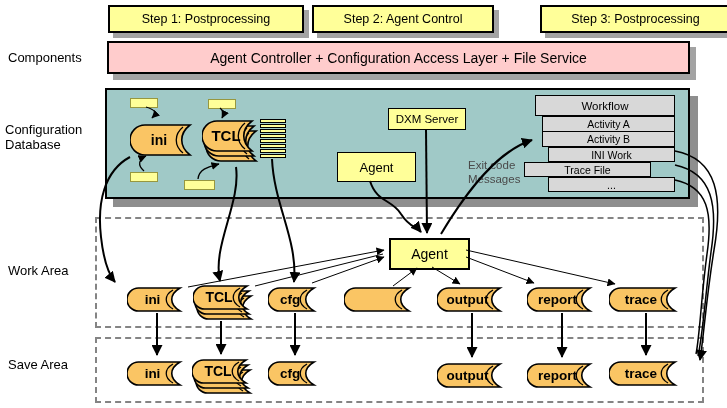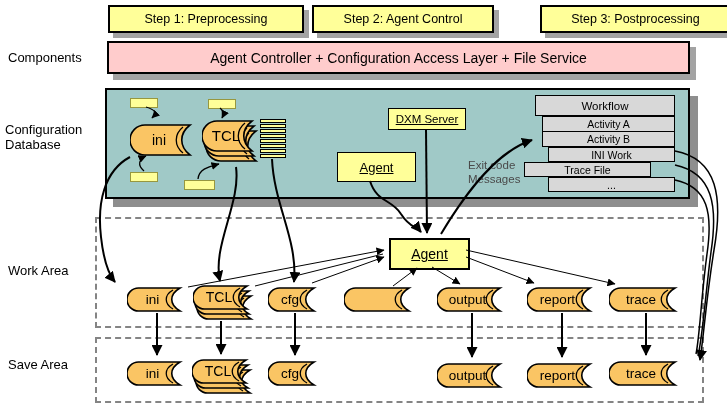--- a/index.html
+++ b/index.html
@@ -17,35 +17,35 @@
     background:var(--pink);border:2px solid #000;
     box-shadow:6px 6px 0 var(--shadow);font-size:14px;
   }
   .tealpanel{
     background:var(--teal);border:2px solid #000;
     box-shadow:8px 8px 0 #8e8e8e;
   }
   .dashedarea{border:2px dashed #848484;background:transparent;}
   .rowlabel{font-size:13px;line-height:15px;}
   .srect{background:var(--yellow);border:1px solid #97973f;}
-  .ybox{background:var(--yellow);border:1.5px solid #000;text-decoration:underline;}
+  .ybox{background:var(--yellow);border:1.5px solid #000;}
   .gitem{background:var(--grayitem);border:1px solid #000;font-size:10.5px;}
   .bar{background:var(--yellow);border:1px solid #000;height:4px;width:26px;margin-bottom:1px;box-sizing:border-box;}
   .tape{position:absolute;}
-  .tape-label{position:absolute;text-align:center;z-index:2;}
+  .tape-label{position:absolute;text-align:center;z-index:2;font-weight:bold;}
   .notetxt{font-size:11.5px;color:#4a4a4a;line-height:14px;}
   #arrowlayer{position:absolute;left:0;top:0;z-index:6;pointer-events:none;}
   .tape svg{z-index:1;}
 </style>
 </head>
 <body>
 
 <div id="stage" style="--yellow: #FFFF99; --pink: #FFCCCC; --teal: #A0C9C7; --orange: #FAC564; --grayitem: #D8D8D8; --shadow: #A3A3A3;">
 
-  <div class="abs ctr stepbox" style="left:108px;top:5px;width:192px;height:24px;">Step 1: Preprocessing</div>
+  <div class="abs ctr stepbox" style="left:108px;top:5px;width:192px;height:24px;">Step 1: Postprocessing</div>
   <div class="abs ctr stepbox" style="left:312px;top:5px;width:178px;height:24px;">Step 2: Agent Control</div>
   <div class="abs ctr stepbox" style="left:503px;top:5px;width:187px;height:24px;margin-left:37px;">Step 3: Postprocessing</div>
 
   <div class="abs rowlabel" style="left:8px;top:50px;width:95px;">Components</div>
   <div class="abs rowlabel" style="left:5px;top:122px;width:92px;">Configuration Database</div>
   <div class="abs rowlabel" style="left:8px;top:263px;width:95px;">Work Area</div>
   <div class="abs rowlabel" style="left:8px;top:357px;width:95px;">Save Area</div>
 
   <div class="abs ctr pinkbar" style="left:107px;top:41px;width:579px;height:29px;">Agent Controller + Configuration Access Layer + File Service</div>
 

